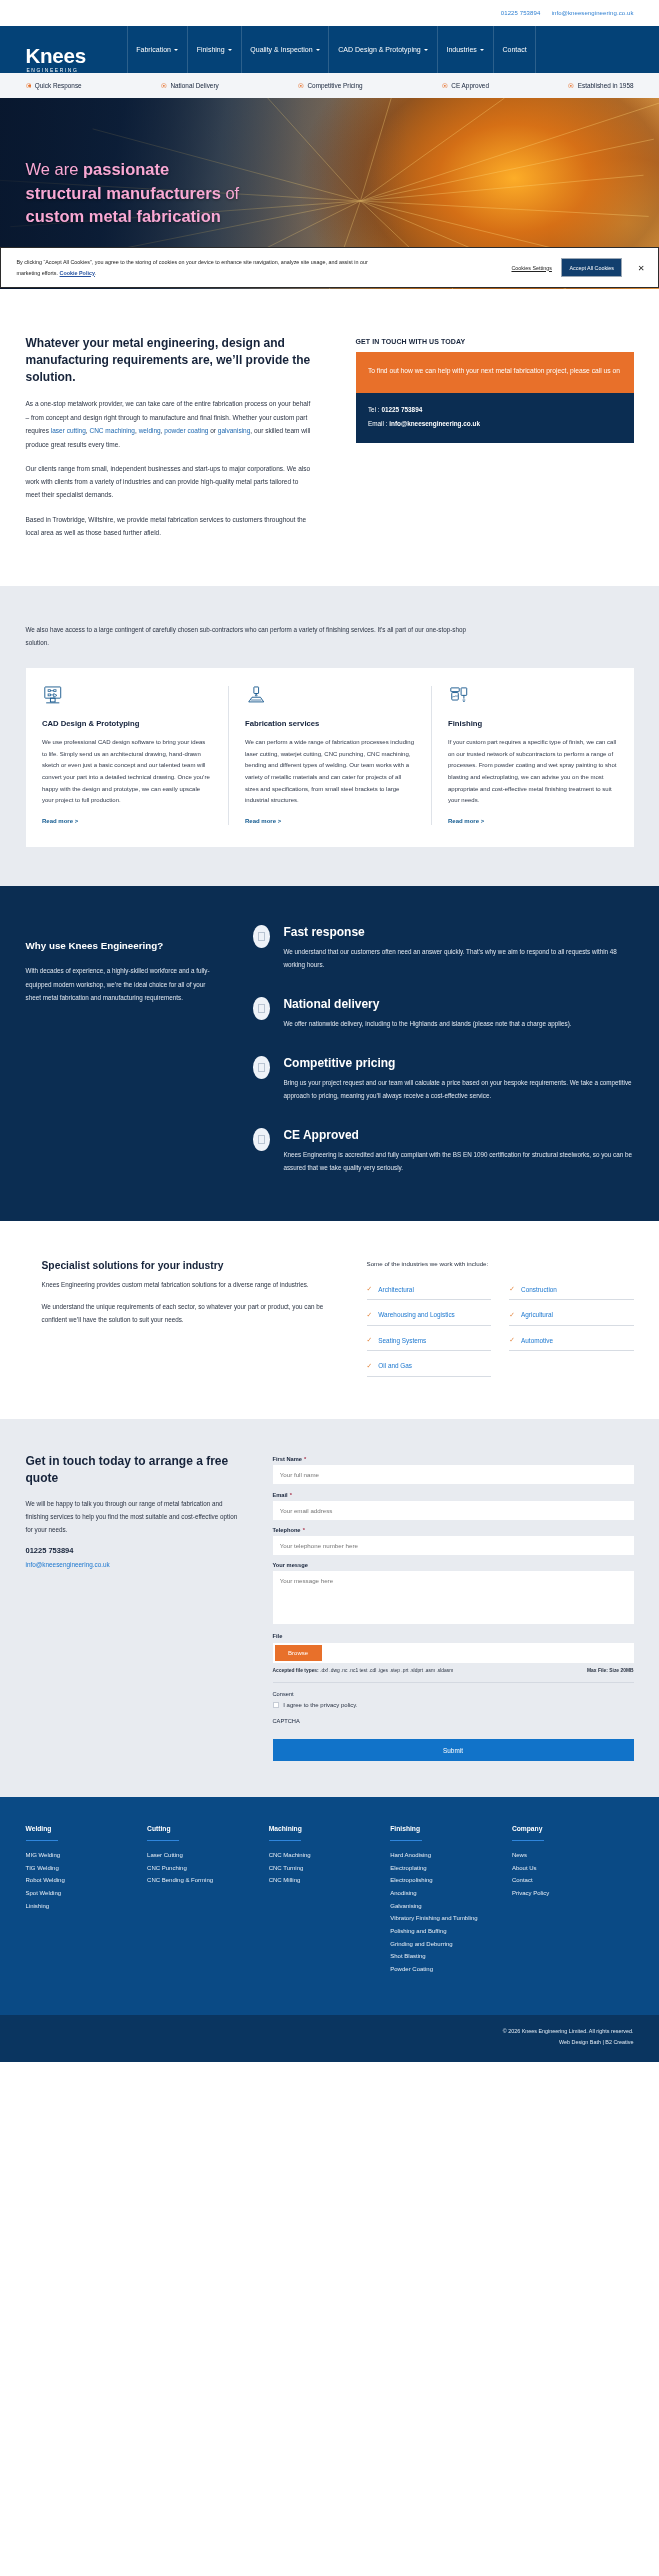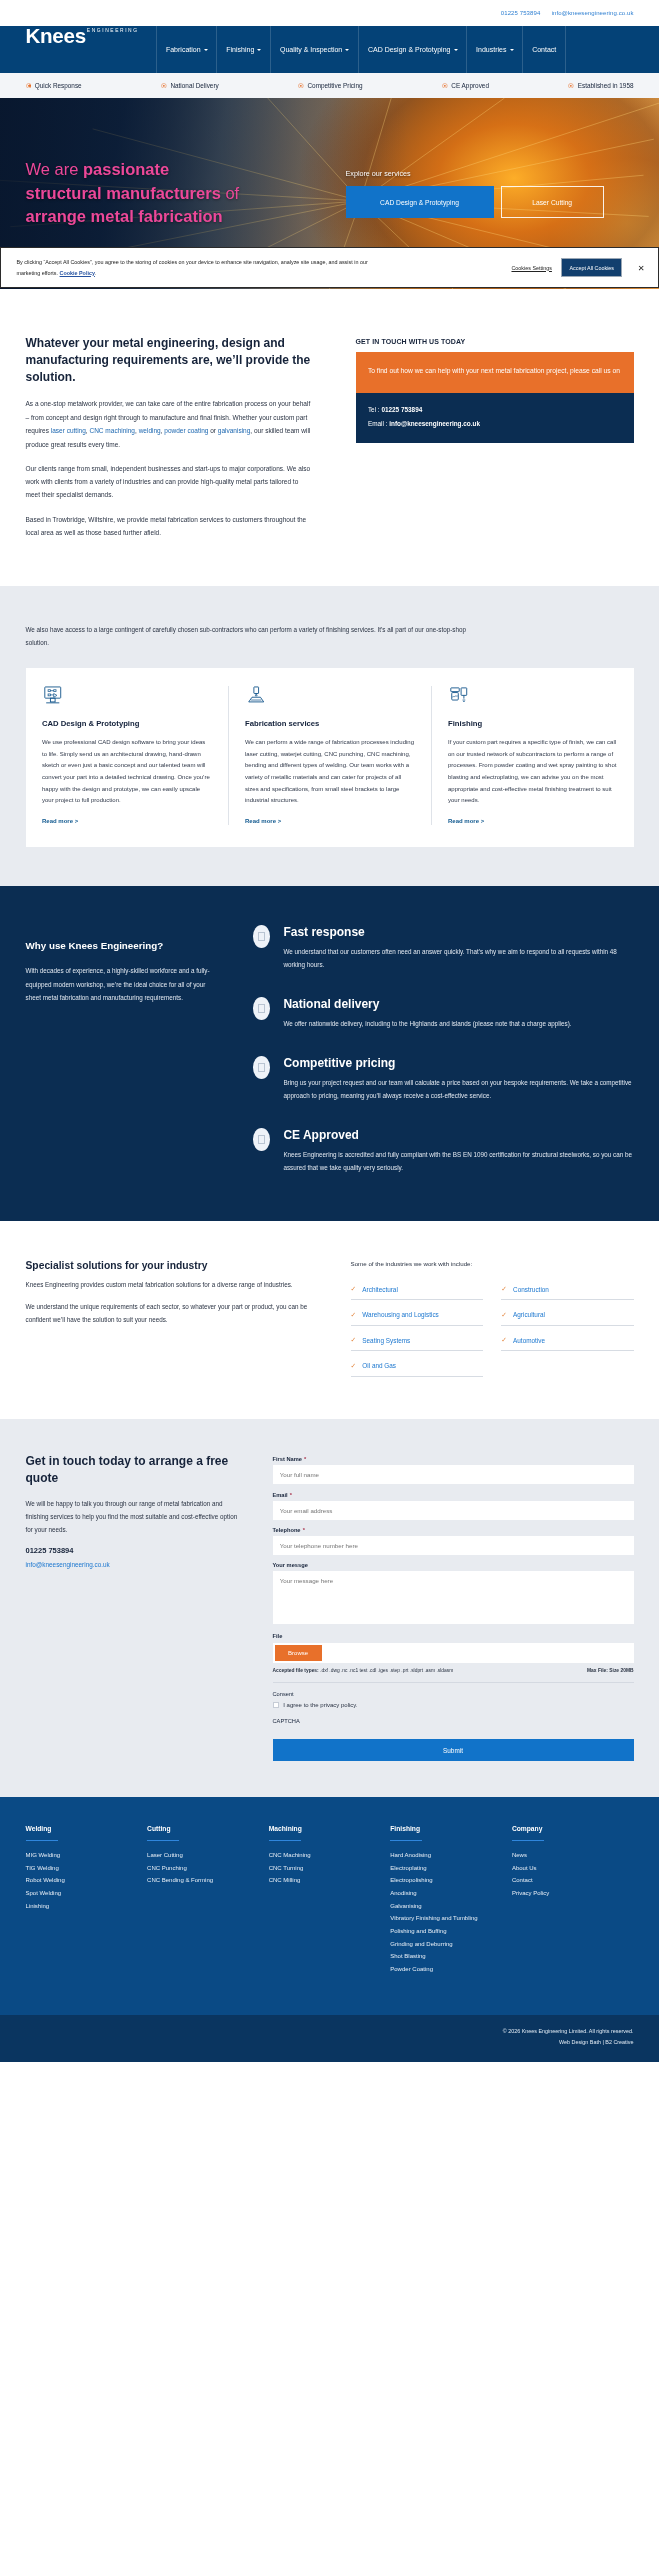--- a/index.html
+++ b/index.html
@@ -32,21 +32,21 @@
 
   
   .navbar {
     background: #044277;
     height: 47px;
     display: flex;
     align-items: stretch;
   }
   .navbar-inner { width: 608px; margin: 0 auto; display: flex; align-items: stretch; }
   .logo {
-    display: flex; flex-direction: row; justify-content: flex-end;
+    display: flex; flex-direction: column; justify-content: flex-end;
     padding-right: 17.5px; min-width: 101px;
   }
   .logo-word {
     color: #fff; font-size: 20.6px; font-weight: 700; line-height: .95;
     letter-spacing: -0.3px; font-family: "Liberation Sans", sans-serif;
   }
   .logo-sub {
     color: #fff; font-size: 4.9px; letter-spacing: 1.6px;
     margin-top: 2.1px; padding-left: 1px;
   }
@@ -95,21 +95,21 @@
   .hero-overlay {
     position: absolute; inset: 0;
     background: linear-gradient(90deg, rgba(8,22,44,.88) 0%, rgba(8,22,44,.55) 26%, rgba(8,22,44,.12) 46%, rgba(8,22,44,0) 62%);
   }
   .hero-inner {
     position: relative; width: 608px; margin: 0 auto; height: 100%;
     display: flex; align-items: center;
   }
   .hero-left { width: 289px; }
   .hero-title {
-    color: #ec4899; font-size: 16.5px; line-height: 1.42; font-weight: 400;
+    color: #f9a8d4; font-size: 16.5px; line-height: 1.42; font-weight: 400;
     text-shadow: 0 0.5px 2.6px rgba(0,0,0,.45);
   }
   .hero-title b { font-weight: 700; }
   .hero-right { margin-left: 31px; }
   .hero-explore {
     color: #fff; font-size: 7.2px; margin-bottom: 8.2px;
     text-shadow: 0 0.5px 2.1px rgba(0,0,0,.5);
   }
   .hero-btns { display: flex; gap: 7.2px; align-items: stretch; }
   .btn-primary {
@@ -212,21 +212,21 @@
     background: #eef2f8; flex: none;
     display: flex; align-items: center; justify-content: center;
   }
   .bubble-sq { width: 6.7px; height: 8.2px; border: 0.5px solid #b9c4d2; }
   .benefit h4 { font-size: 12px; font-weight: 700; margin-bottom: 7.2px; color: #fff; }
   .benefit p { font-size: 6.3px; line-height: 2.05; color: #e3e9f1; }
 
   
   .industries { background: #fff; padding: 39px 0 36px; }
   .ind-grid { display: flex; gap: 36px; }
-  .ind-left { width: 289px; }
+  .ind-left { width: 289px; margin-left: 16px; }
   .ind-left h2 { font-size: 10.3px; font-weight: 700; margin-bottom: 8.2px; }
   .ind-left p { font-size: 6.3px; line-height: 2.05; color: #2a3343; margin-bottom: 9.3px; }
   .ind-right { flex: 1; }
   .ind-lead { font-size: 6.2px; color: #2a3343; margin-bottom: 14.4px; }
   .ind-cols { display: flex; gap: 18.5px; }
   .ind-col { flex: 1; }
   .ind-item {
     display: flex; align-items: center; gap: 6.2px;
     padding: 4.1px 0 5.7px;
     border-bottom: 0.5px solid #d7dce3;
@@ -405,28 +405,21 @@
       <line x1="700" y1="200" x2="760" y2="0"></line>
         <line x1="700" y1="200" x2="980" y2="0"></line>
     </g>
   </svg>
   <div class="hero-overlay"></div>
   <div class="hero-inner">
     <div class="hero-left">
       <div class="hero-title">
         <span>We are </span><b>passionate</b><br>
         <b>structural manufacturers</b><span> of</span><br>
-        <b>arrange metal fabrication</b>
-      </div>
-    </div>
-    <div class="hero-right">
-      <div class="hero-explore">Explore our services</div>
-      <div class="hero-btns">
-        <button class="btn-primary">CAD Design &amp; Prototyping</button>
-        <button class="btn-ghost">Laser Cutting</button>
+        <b>custom metal fabrication</b>
       </div>
     </div>
   </div>
 </div>
 
 <div class="wrap" style="width:659px;">
   <div class="cookie">
     <div class="cookie-text">
       <span>By clicking “Accept All Cookies”, you agree to the storing of cookies on your device to enhance site navigation, analyze site usage, and assist in our marketing efforts.</span>
       <a href="#">Cookie Policy</a>.

